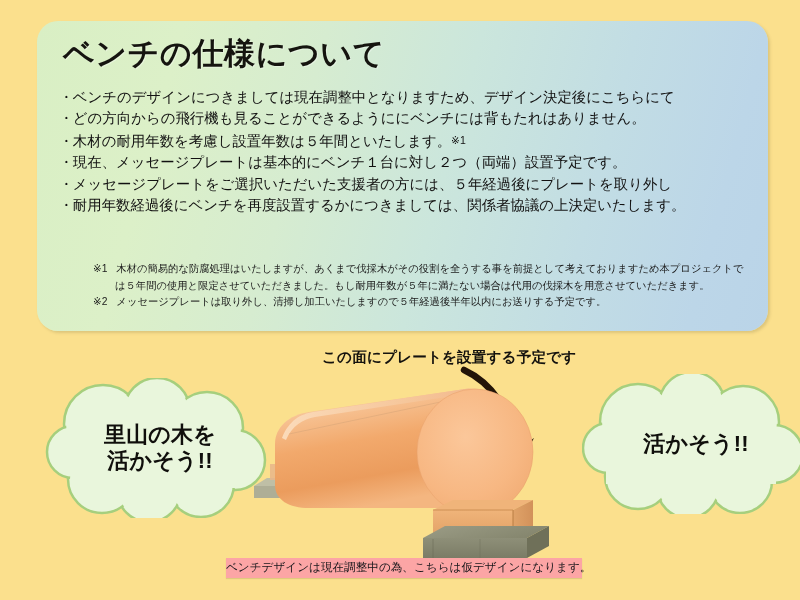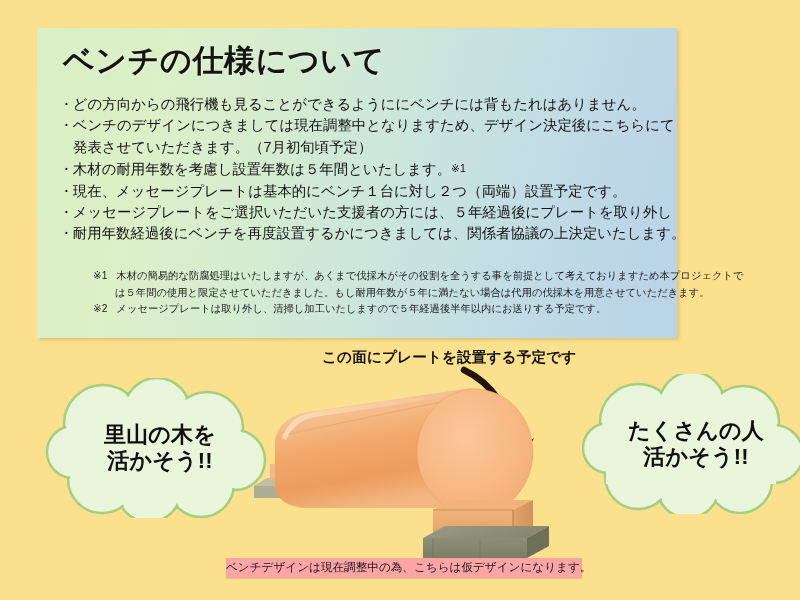--- a/index.html
+++ b/index.html
@@ -19,32 +19,33 @@
     position: relative;
     width: 800px;
     height: 600px;
     background: #fbe08d;
   }
 
   
   #spec-panel {
     position: absolute;
     left: 37px;
-    top: 28px;
-    width: 640px;
+    top: 21px;
+    width: 731px;
     height: 310px;
     background: linear-gradient(105deg,
         #d9efc4 0%,
         #dcf0c8 18%,
         #d6ecd0 36%,
         #cbe6dc 55%,
         #c2dde4 74%,
         #bcd6e8 90%,
         #bad4e8 100%);
     box-shadow: 2px 2px 3px rgba(120,105,60,0.22);
+    border-radius: 21px;
   }
 
   #spec-title {
     position: absolute;
     left: 26px;
     top: 12px;
     font-size: 31px;
     font-weight: 900;
     letter-spacing: 0.02em;
     color: #15140f;
@@ -176,30 +177,27 @@
 
 <div id="page">
 
   <div id="spec-panel">
 
     <div id="spec-title">ベンチの仕様について</div>
 
     <div id="spec-body">
 
       <div class="bullet-line">
+        <span class="mark">・</span><span>ベンチのデザインにつきましては現在調整中となりますため、デザイン決定後にこちらにて</span>
+      </div>
+
+      <div class="bullet-line">
         <span class="mark">・</span><span>どの方向からの飛行機も見ることができるようににベンチには背もたれはありません。</span>
       </div>
 
-      <div class="bullet-line">
-        <span class="mark">・</span><span>ベンチのデザインにつきましては現在調整中となりますため、デザイン決定後にこちらにて</span>
-      </div>
-
-      <div class="bullet-line cont">
-        <span>発表させていただきます。（7月初旬頃予定）</span>
-      </div>
 
       <div class="bullet-line">
         <span class="mark">・</span><span>木材の耐用年数を考慮し設置年数は５年間といたします。</span><span class="sup-ref">※1</span>
       </div>
 
       <div class="bullet-line">
         <span class="mark">・</span><span>現在、メッセージプレートは基本的にベンチ１台に対し２つ（両端）設置予定です。</span>
       </div>
 
       <div class="bullet-line">
@@ -284,21 +282,20 @@
           <circle cx="161" cy="48" r="34"></circle>
           <circle cx="192" cy="80" r="27"></circle>
           <circle cx="158" cy="107" r="30"></circle>
           <circle cx="106" cy="113" r="29"></circle>
           <circle cx="56" cy="102" r="31"></circle>
           <circle cx="26" cy="74" r="23"></circle>
           <rect x="24" y="40" width="170" height="70"></rect>
         </g>
       </svg>
       <div class="cloud-text">
-        <span>たくさんの人</span>
         <span>活かそう!!</span>
       </div>
     </div>
 
     <svg id="bench-svg" viewBox="0 0 345 200">
       <defs>
         <linearGradient id="logSide" x1="0" y1="0" x2="0.35" y2="1">
           <stop offset="0%" stop-color="#f9d4ad"></stop>
           <stop offset="22%" stop-color="#f7c496"></stop>
           <stop offset="50%" stop-color="#f2a96c"></stop>

